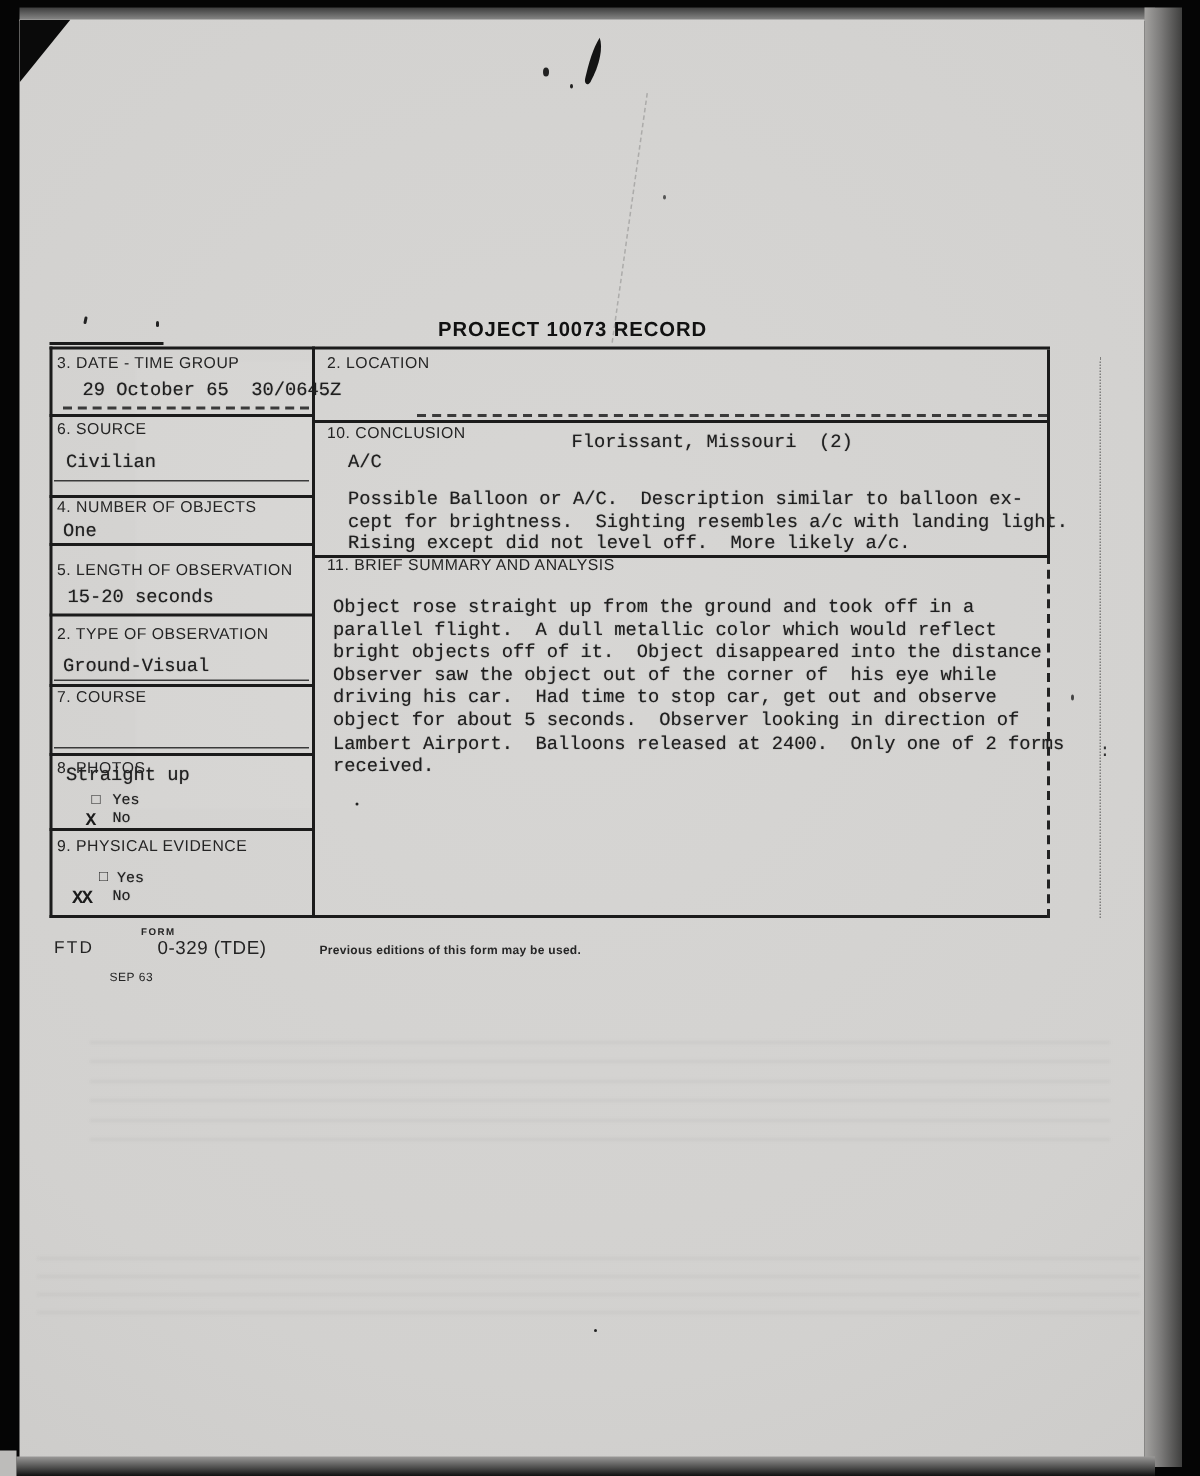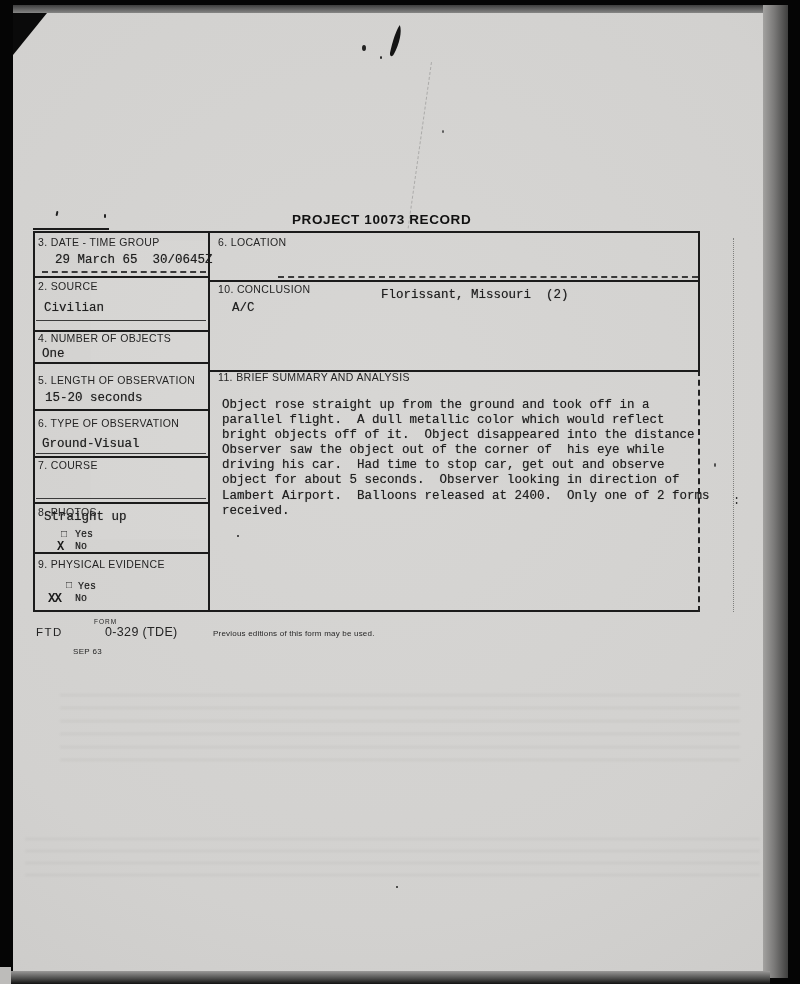--- a/index.html
+++ b/index.html
@@ -47,21 +47,21 @@
 
   
   .watermark{font-weight:bold;font-size:44px;letter-spacing:2px;
      color:rgba(205,204,200,.40);-webkit-text-stroke:2px rgba(72,71,69,.5);
      text-shadow:0 0 2px rgba(95,95,93,.35);white-space:nowrap;}
 
   
   .speck{background:#222;border-radius:50%;}
   .crease{width:0;height:168px;border-left:1px dashed rgba(70,70,68,.28);
           transform:rotate(8deg);transform-origin:top left;}
-  .footer-note{font-size:8px;font-weight:normal;letter-spacing:.2px;color:#262626;white-space:nowrap;padding-left:20px;}
+  .footer-note{font-size:8px;font-weight:bold;letter-spacing:.2px;color:#262626;white-space:nowrap;padding-left:20px;}
 </style>
 </head>
 <body>
 
 <div class="stage">
 
   <div class="abs edge-top"></div>
   <div class="abs paper"></div>
   <div class="abs edge-right"></div>
   <div class="abs edge-bottom"></div>
@@ -108,54 +108,57 @@
   <div class="abs hline" style="left:208px;top:280px;width:492px;"></div>
   <div class="abs hline" style="left:208px;top:370px;width:492px;"></div>
 
   <div class="abs dashline" style="left:42px;top:271px;width:164px;"></div>
   <div class="abs dashline" style="left:278px;top:276px;width:420px;"></div>
   <div class="abs thin" style="left:36px;top:320px;width:170px;"></div>
   <div class="abs thin" style="left:36px;top:453px;width:170px;"></div>
   <div class="abs thin" style="left:36px;top:498px;width:170px;"></div>
 
   <div class="abs flabel" style="left:38px;top:236px;">3. DATE - TIME GROUP</div>
-  <div class="abs mono" style="left:55px;top:253px;">29 March 65  30/0645Z</div>
+  <div class="abs mono" style="left:55px;top:253px;">29 October 65  30/0645Z</div>
 
-  <div class="abs flabel" style="left:218px;top:236px;">6. LOCATION</div>
+  <div class="abs flabel" style="left:218px;top:236px;">2. LOCATION</div>
   <div class="abs mono" style="left:381px;top:260px;margin-top:28px;">Florissant, Missouri  (2)</div>
 
-  <div class="abs flabel" style="left:38px;top:280px;">2. SOURCE</div>
+  <div class="abs flabel" style="left:38px;top:280px;">6. SOURCE</div>
   <div class="abs mono" style="left:44px;top:301px;">Civilian</div>
 
   <div class="abs flabel" style="left:38px;top:332px;">4. NUMBER OF OBJECTS</div>
   <div class="abs mono" style="left:42px;top:347px;">One</div>
 
   <div class="abs flabel" style="left:38px;top:374px;">5. LENGTH OF OBSERVATION</div>
   <div class="abs mono" style="left:45px;top:391px;">15-20 seconds</div>
 
-  <div class="abs flabel" style="left:38px;top:417px;">6. TYPE OF OBSERVATION</div>
+  <div class="abs flabel" style="left:38px;top:417px;">2. TYPE OF OBSERVATION</div>
   <div class="abs mono" style="left:42px;top:437px;">Ground-Visual</div>
 
   <div class="abs flabel" style="left:38px;top:459px;">7. COURSE</div>
   <div class="abs mono" style="left:44px;top:510px;">Straight up</div>
 
   <div class="abs flabel" style="left:38px;top:506px;">8. PHOTOS</div>
   <div class="abs mark" style="left:61px;top:529px;font-size:10px;">□</div>
   <div class="abs mono small-mono" style="left:75px;top:529px;">Yes</div>
   <div class="abs mark" style="left:57px;top:540px;font-size:12px;font-weight:bold;">X</div>
   <div class="abs mono small-mono" style="left:75px;top:541px;">No</div>
 
   <div class="abs flabel" style="left:38px;top:558px;">9. PHYSICAL EVIDENCE</div>
   <div class="abs mark" style="left:66px;top:580px;font-size:10px;">□</div>
   <div class="abs mono small-mono" style="left:78px;top:581px;">Yes</div>
   <div class="abs mark" style="left:48px;top:592px;font-size:12.5px;font-weight:bold;letter-spacing:-1px;">XX</div>
   <div class="abs mono small-mono" style="left:75px;top:593px;">No</div>
 
   <div class="abs flabel" style="left:218px;top:283px;">10. CONCLUSION</div>
   <div class="abs mono" style="left:232px;top:301px;">A/C</div>
+  <div class="abs mono concl" style="left:232px;top:326px;">Possible Balloon or A/C.  Description similar to balloon ex-
+cept for brightness.  Sighting resembles a/c with landing light.
+Rising except did not level off.  More likely a/c.</div>
 
   <div class="abs flabel" style="left:218px;top:371px;">11. BRIEF SUMMARY AND ANALYSIS</div>
   <div class="abs mono mono-block" style="left:222px;top:398px;">Object rose straight up from the ground and took off in a
 parallel flight.  A dull metallic color which would reflect
 bright objects off of it.  Object disappeared into the distance
 Observer saw the object out of the corner of  his eye while
 driving his car.  Had time to stop car, get out and observe
 object for about 5 seconds.  Observer looking in direction of
 Lambert Airport.  Balloons released at 2400.  Only one of 2 forms
 received.</div>

